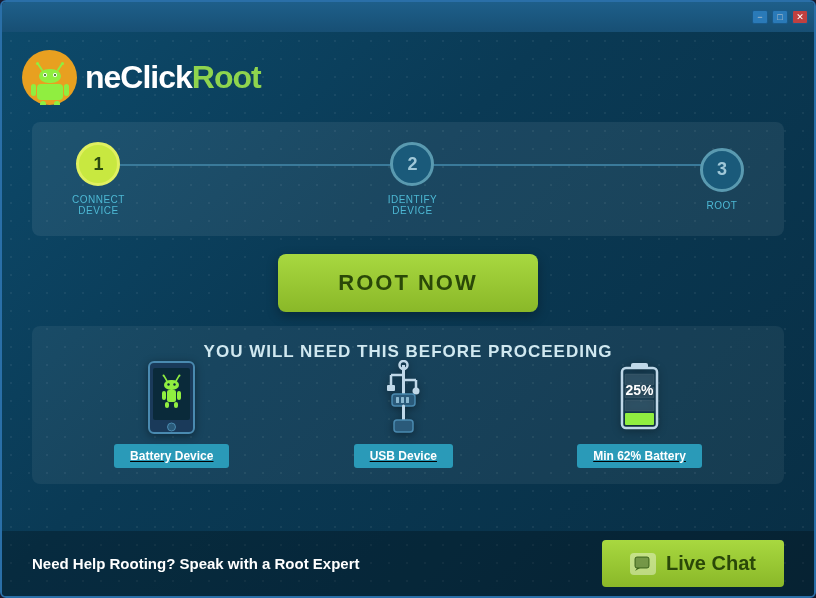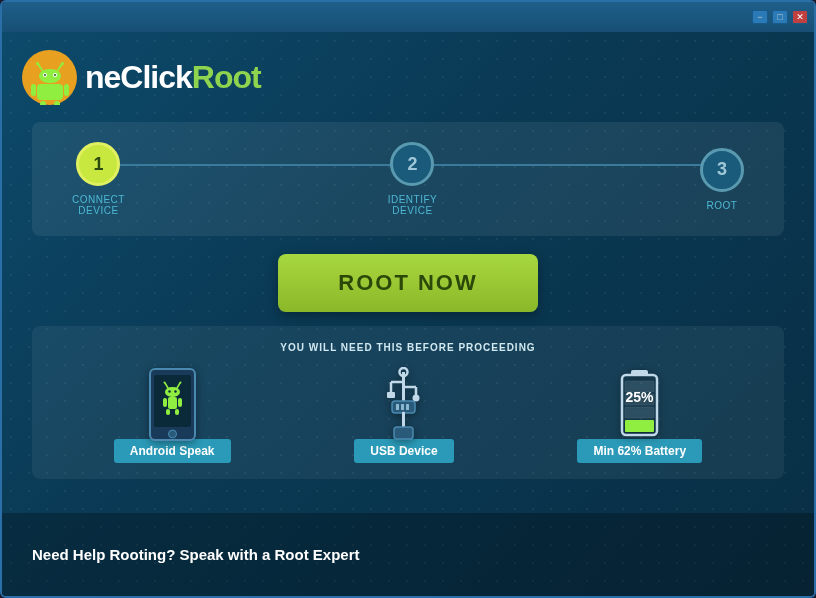--- a/index.html
+++ b/index.html
@@ -199,37 +199,38 @@
       margin: 0 30px;
       background: rgba(255,255,255,0.06);
       border-radius: 8px;
       padding: 16px 20px;
       position: relative;
       z-index: 1;
     }
 
     .prereq-title {
       text-align: center;
-      font-size: 10px;
+      font-size: 17px;
       font-weight: bold;
       color: #d0e8f0;
       letter-spacing: 1px;
-      margin-bottom: 16px;
     }
 
     .prereq-items {
       display: flex;
       justify-content: space-around;
       align-items: flex-end;
     }
 
     .prereq-item {
       display: flex;
       flex-direction: column;
       align-items: center;
+      gap: 12px;
+      text-decoration: underline;
     }
 
     .prereq-icon {
       height: 70px;
       display: flex;
       align-items: center;
       justify-content: center;
     }
 
     .prereq-label {
@@ -237,21 +238,21 @@
       color: white;
       font-size: 12px;
       padding: 5px 16px;
       border-radius: 3px;
       font-weight: bold;
       white-space: nowrap;
     }
 
     
     .footer {
-      height: 83px;
+      height: 65px;
       display: flex;
       align-items: center;
       justify-content: space-between;
       padding: 0 30px;
       background: rgba(0,0,0,0.25);
       position: relative;
       z-index: 1;
       margin-top: auto;
     }
 
@@ -392,21 +393,21 @@
                 <rect x="2" y="19" width="4" height="9" rx="2" fill="#90ee40"></rect>
                 <rect x="7" y="18" width="9" height="12" rx="2" fill="#90ee40"></rect>
                 <rect x="17" y="19" width="4" height="9" rx="2" fill="#90ee40"></rect>
                 <rect x="5" y="30" width="4" height="6" rx="2" fill="#90ee40"></rect>
                 <rect x="14" y="30" width="4" height="6" rx="2" fill="#90ee40"></rect>
               </g>
 
               <circle cx="27.5" cy="67" r="4" fill="#2a5a7a" stroke="#4a8ab0" stroke-width="1"></circle>
             </svg>
           </div>
-          <div class="prereq-label">Android Speak</div>
+          <div class="prereq-label">Battery Device</div>
         </div>
 
         <div class="prereq-item">
           <div class="prereq-icon usb-icon">
             <svg width="55" height="75" viewBox="0 0 55 75" fill="none" xmlns="http://www.w3.org/2000/svg">
 
               <line x1="27.5" y1="5" x2="27.5" y2="35" stroke="#c0d8e8" stroke-width="3"></line>
 
               <circle cx="27.5" cy="5" r="4" fill="none" stroke="#c0d8e8" stroke-width="2.5"></circle>
 
@@ -452,16 +453,25 @@
             </svg>
           </div>
           <div class="prereq-label">Min 62% Battery</div>
         </div>
 
       </div>
     </div>
 
     <div class="footer">
       <div class="footer-text">Need Help Rooting? Speak with a Root Expert</div>
+      <button class="live-chat-btn">
+        <div class="chat-icon">
+          <svg width="18" height="16" viewBox="0 0 18 16" fill="none" xmlns="http://www.w3.org/2000/svg">
+            <rect x="1" y="1" width="14" height="11" rx="2" fill="rgba(40,80,10,0.5)" stroke="rgba(40,80,10,0.8)" stroke-width="1"></rect>
+            <polygon points="3,12 1,15 6,12" fill="rgba(40,80,10,0.8)"></polygon>
+          </svg>
+        </div>
+        <span>Live Chat</span>
+      </button>
     </div>
 
   </div>
 </div>
 
 </body></html>

